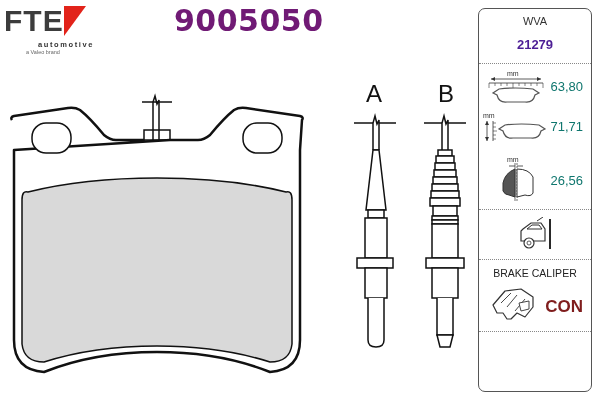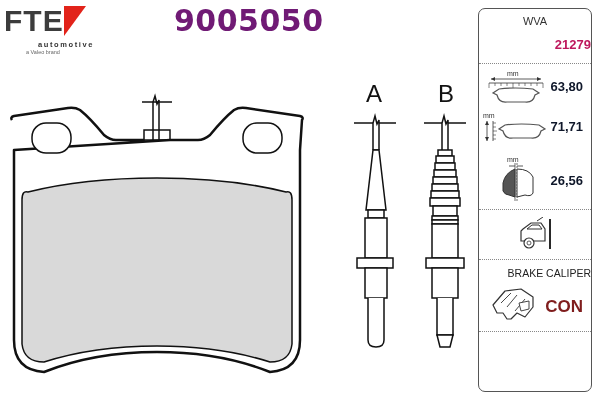--- a/index.html
+++ b/index.html
@@ -22,23 +22,23 @@
       font-family: "DejaVu Sans", sans-serif; color: #701a75; line-height: 34px;
     }
     .label-ab { font-size: 24px; color: #111; font-family: "Liberation Sans", sans-serif; }
     .panel {
       left: 478px; top: 8px; width: 114px; height: 384px;
       border: 1.5px solid #555; border-radius: 7px; background: #fff;
       box-sizing: border-box;
     }
     .panel .row { position: absolute; left: 0; width: 100%; border-bottom: 1px dotted #888; }
     .wva-label { position: absolute; left: 0; width: 100%; top: 6px; text-align: center; font-size: 11px; color: #333; }
-    .wva-value { position: absolute; left: 0; width: 100%; top: 28px; text-align: right; font-size: 13px; font-weight: bold; color: #be185d; }
-    .dim-value { position: absolute; right: 8px; font-size: 13px; font-weight: bold; color: #0f172a; }
-    .caliper-label { position: absolute; left: 0; width: 100%; text-align: right; font-size: 10.5px; color: #222; }
+    .wva-value { position: absolute; left: 0; width: 100%; top: 28px; text-align: center; font-size: 13px; font-weight: bold; color: #4c1d95; }
+    .dim-value { position: absolute; right: 8px; font-size: 13px; font-weight: normal; color: #0f766e; }
+    .caliper-label { position: absolute; left: 0; width: 100%; text-align: center; font-size: 10.5px; color: #222; }
     .caliper-value { position: absolute; right: 8px; font-size: 17px; font-weight: bold; color: #7f1d1d; }
   </style>
 </head>
 <body>
 
 <div class="abs logo-text">FTE</div>
 <svg class="abs" style="left:64px;top:6px" width="22" height="30">
   <polygon points="0,0 22,0 0,30" fill="#e2231a"></polygon>
 </svg>
 <div class="abs logo-sub1">automotive</div>

